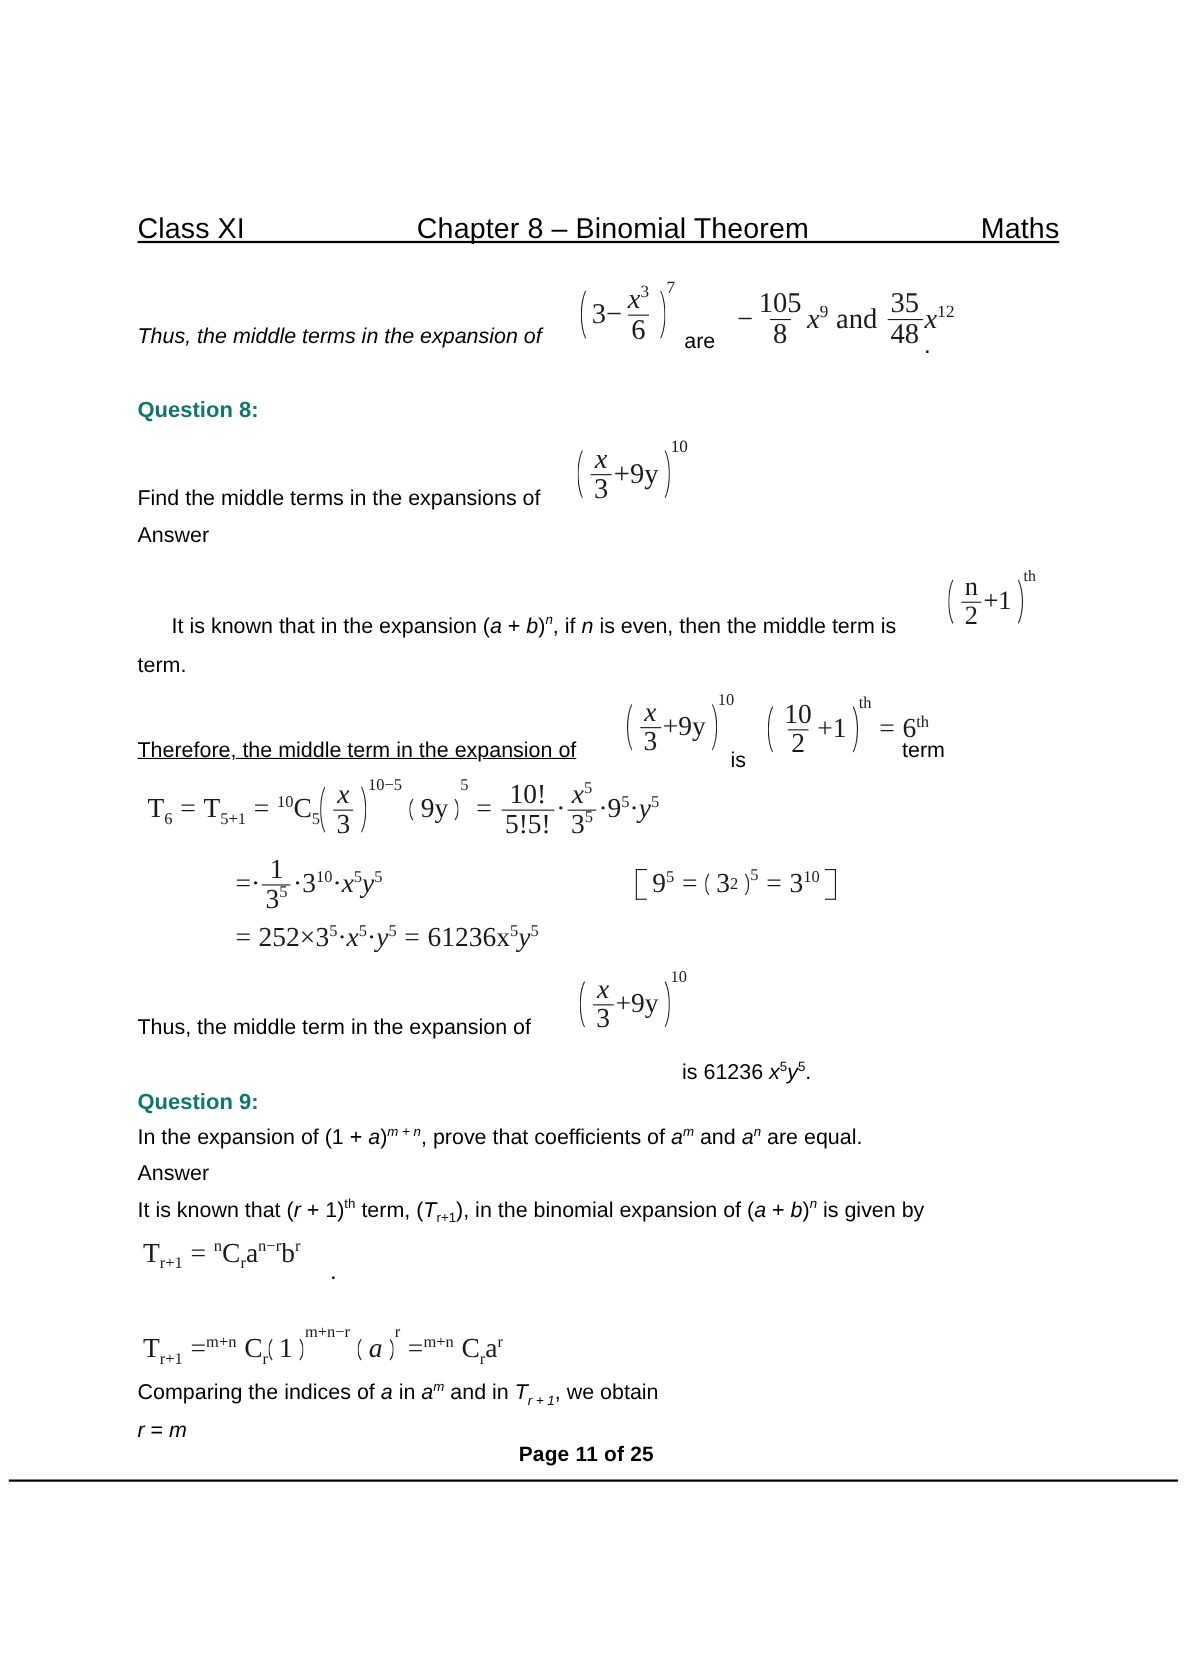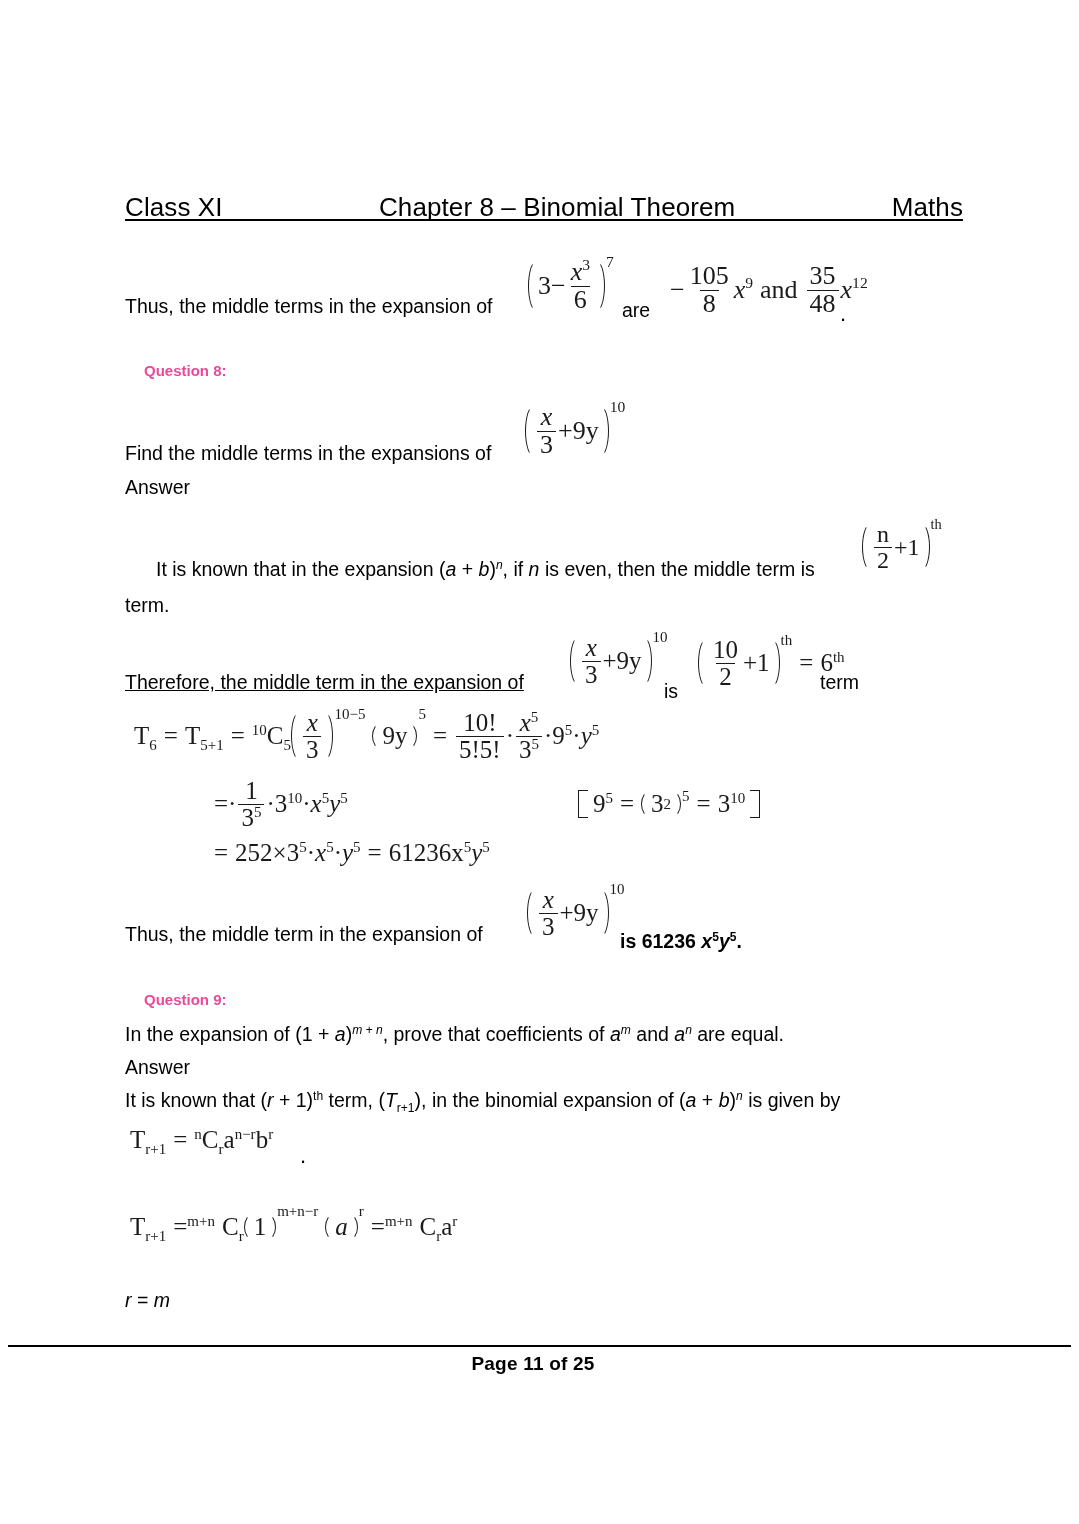--- a/index.html
+++ b/index.html
@@ -49,42 +49,41 @@
     position: absolute;
     left: 8px;
     top: 1345px;
     width: 1063px;
     height: 0;
     border-top: 2px solid #000;
   }
   .footer-text {
     position: absolute;
     left: 0;
-    top: 1353px;
+    top: 1312px;
     width: 1066px;
     text-align: center;
     font-size: 19px;
     font-weight: bold;
     letter-spacing: 0.2px;
   }
 
   
   .txt {
     position: absolute;
     font-size: 19.5px;
     line-height: 1.0;
     white-space: nowrap;
   }
   .qhead {
     position: absolute;
-    font-size: 15px;
+    font-size: 20px;
     font-weight: bold;
-    color: #ec4899;
+    color: #0f766e;
     white-space: nowrap;
-    margin-left: 19px;
   }
   i.v { font-style: italic; }
   sup.s { font-size: 0.62em; vertical-align: super; line-height: 0; }
   sub.s { font-size: 0.62em; vertical-align: sub;  line-height: 0; }
 
   
   .math {
     position: absolute;
     font-family: "Liberation Serif", serif;
     color: #1a1a1a;
@@ -163,21 +162,21 @@
 
 <div class="page">
 
   <div class="header">
     <span>Class XI</span>
     <span>Chapter 8 – Binomial Theorem</span>
     <span>Maths</span>
   </div>
   <div class="header-rule"></div>
 
-  <div class="txt" style="left:125px; top:297px;">Thus, the middle terms in the expansion of</div>
+  <div class="txt" style="left:125px; top:297px;font-style:italic;">Thus, the middle terms in the expansion of</div>
 
   <div class="math" style="left:528px; top:255px; font-size:26px; height:62px;">
     <span class="paren">
         <span class="pl"></span>
         <span class="body">
       <span>3</span>
       <span>−</span>
       <span class="frac">
         <span class="num"><span class="mi">x</span><sup>3</sup></span>
         <span class="den">6</span>
@@ -403,21 +402,21 @@
         <span class="num mi">x</span>
         <span class="den">3</span>
       </span>
       <span>+9y</span>
     </span>
         <span class="pr"></span>
       </span>
     <span class="expo">10</span>
   </div>
 
-  <div class="txt" style="left:620px; top:932px;font-weight:bold;">
+  <div class="txt" style="left:620px; top:966px;">
     <span>is 61236 </span><i class="v">x</i><sup class="s">5</sup><i class="v">y</i><sup class="s">5</sup><span>.</span>
   </div>
 
   <div class="qhead" style="left:125px; top:991px;">Question 9:</div>
 
   <div class="txt" style="left:125px; top:1025px;">
     <span>In the expansion of (1 + </span><i class="v">a</i><span>)</span><sup class="s"><i class="v">m + n</i></sup><span>, prove that coefficients of </span><i class="v">a</i><sup class="s"><i class="v">m</i></sup><span> and </span><i class="v">a</i><sup class="s"><i class="v">n</i></sup><span> are equal.</span>
   </div>
 
   <div class="txt" style="left:125px; top:1058px;">Answer</div>
@@ -458,20 +457,23 @@
         </span>
         <span class="pr"></span>
       </span>
     <span class="expo">r</span>
     <span class="sp"></span>
     <span><span>=</span><sup>m+n</sup></span>
     <span class="sp"></span>
     <span><span>C</span><sub>r</sub><span>a</span><sup>r</sup></span>
   </div>
 
+  <div class="txt" style="left:125px; top:1257px;">
+    <span>Comparing the indices of </span><i class="v">a</i><span> in </span><i class="v">a</i><sup class="s"><i class="v">m</i></sup><span> and in </span><i class="v">T</i><sub class="s"><i class="v">r + 1</i></sub><span>, we obtain</span>
+  </div>
 
   <div class="txt" style="left:125px; top:1291px;">
     <i class="v">r</i><span> = </span><i class="v">m</i>
   </div>
 
   <div class="footer-rule"></div>
   <div class="footer-text">Page 11 of 25</div>
 
 </div>
 

